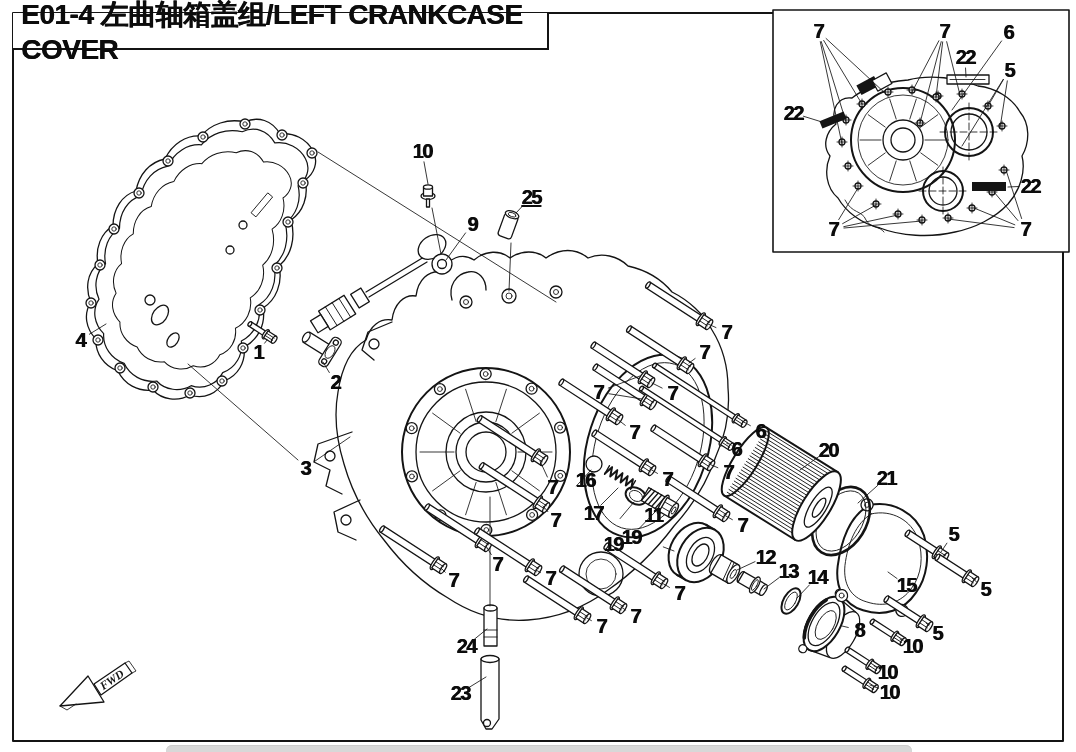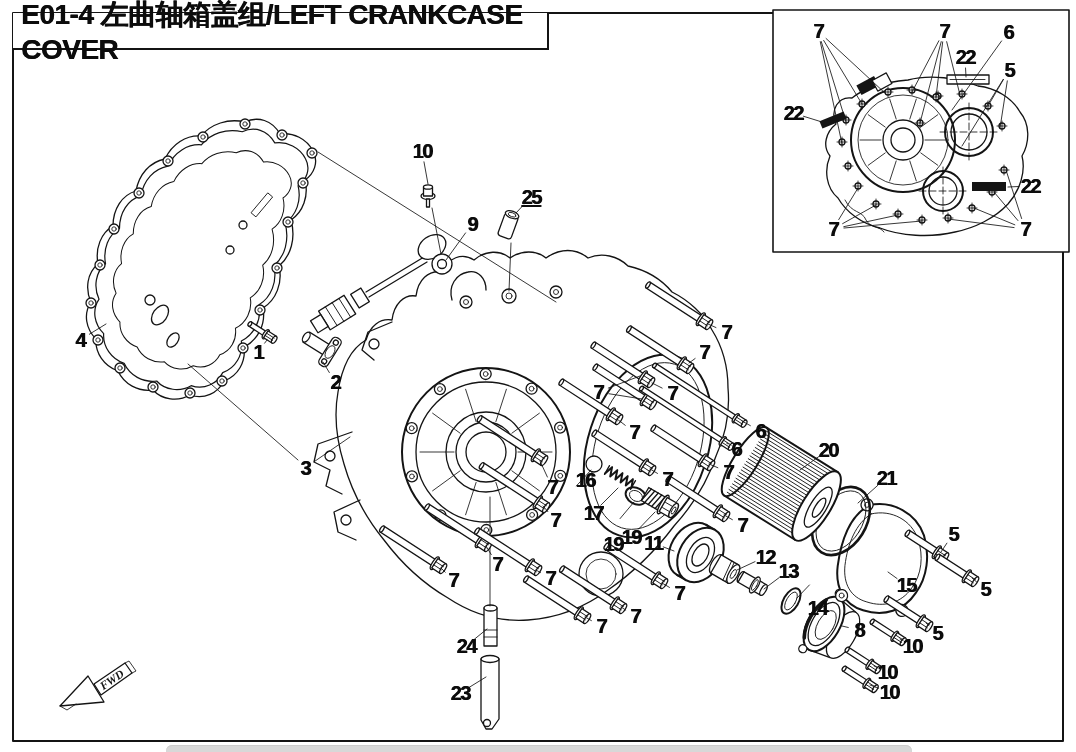--- a/index.html
+++ b/index.html
@@ -757,34 +757,34 @@
     <div class="callout" style="left: 634px; top: 432px;">7</div>
     <div class="callout" style="left: 760px; top: 431px;">6</div>
     <div class="callout" style="left: 736px; top: 449px;">6</div>
     <div class="callout" style="left: 728px; top: 472px;">7</div>
     <div class="callout" style="left: 742px; top: 525px;">7</div>
     <div class="callout" style="left: 667px; top: 479px;">7</div>
     <div class="callout" style="left: 569px; top: 480px; padding-left: 32px;">16</div>
     <div class="callout" style="left: 593px; top: 513px;">17</div>
     <div class="callout" style="left: 613px; top: 544px;">19</div>
     <div class="callout" style="left: 631px; top: 537px;">19</div>
-    <div class="callout" style="left: 653px; top: 543px;">11</div>
+    <div class="callout" style="left: 653px; top: 515px;">11</div>
     <div class="callout" style="left: 552px; top: 487px;">7</div>
     <div class="callout" style="left: 555px; top: 520px;">7</div>
     <div class="callout" style="left: 497px; top: 564px;">7</div>
     <div class="callout" style="left: 453px; top: 580px;">7</div>
     <div class="callout" style="left: 550px; top: 578px;">7</div>
     <div class="callout" style="left: 601px; top: 626px;">7</div>
     <div class="callout" style="left: 635px; top: 616px;">7</div>
     <div class="callout" style="left: 679px; top: 593px;">7</div>
     <div class="callout" style="left: 466px; top: 646px;">24</div>
     <div class="callout" style="left: 460px; top: 693px; text-align: center;">23</div>
     <div class="callout" style="left: 765px; top: 557px;">12</div>
     <div class="callout" style="left: 788px; top: 571px;">13</div>
-    <div class="callout" style="left: 817px; top: 608px; text-align: center;">14</div>
+    <div class="callout" style="left: 817px; top: 577px; text-align: center;">14</div>
     <div class="callout" style="left: 859px; top: 630px;">8</div>
     <div class="callout" style="left: 906px; top: 585px; text-align: right;">15</div>
     <div class="callout" style="left: 828px; top: 450px;">20</div>
     <div class="callout" style="left: 886px; top: 478px;">21</div>
     <div class="callout" style="left: 953px; top: 534px;">5</div>
     <div class="callout" style="left: 985px; top: 589px;">5</div>
     <div class="callout" style="left: 937px; top: 633px;">5</div>
     <div class="callout" style="left: 912px; top: 646px;">10</div>
     <div class="callout" style="left: 887px; top: 672px;">10</div>
     <div class="callout" style="left: 889px; top: 692px;">10</div>

